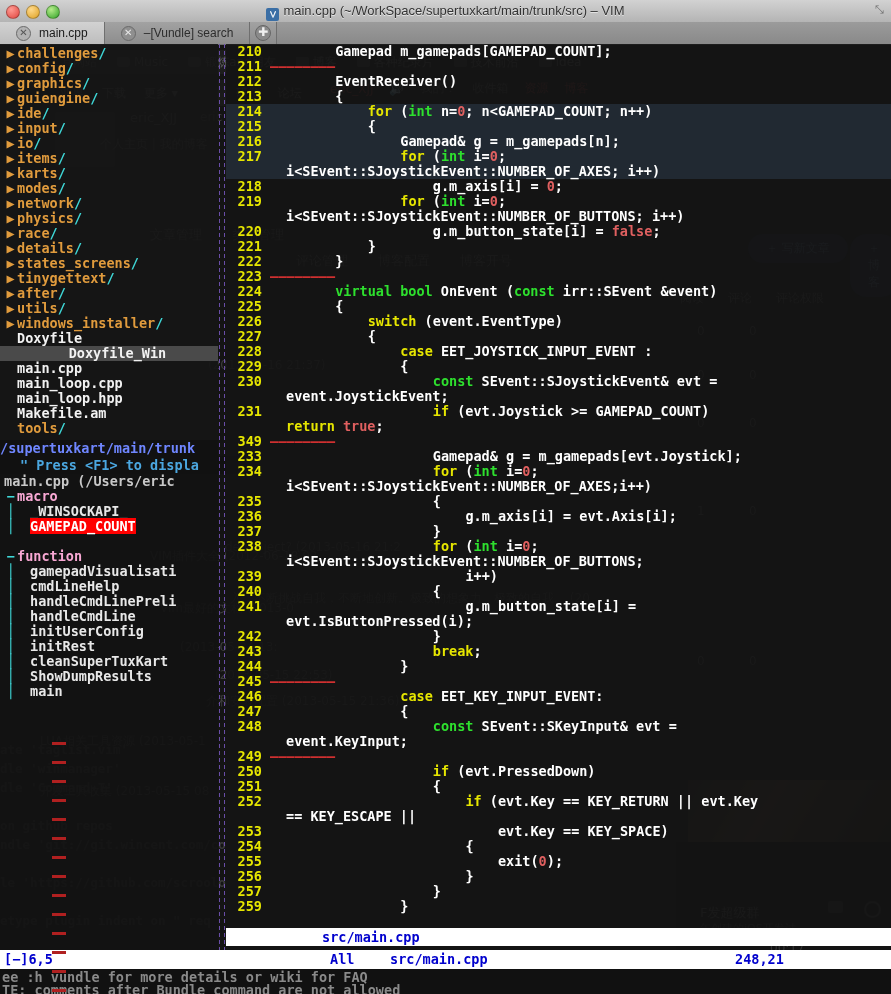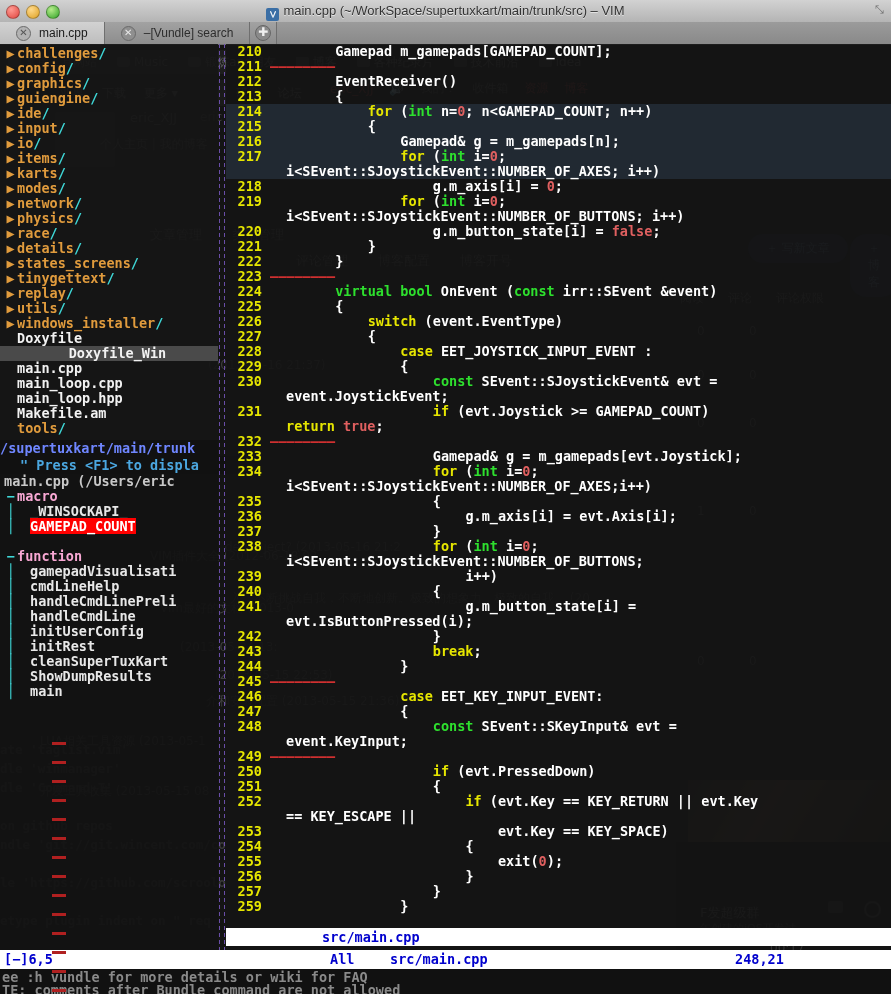--- a/index.html
+++ b/index.html
@@ -320,21 +320,21 @@
         <div class="nt-row"><span class="nt-arrow">▶</span><span class="nt-dir">io</span><span class="nt-slash">/</span></div>
         <div class="nt-row"><span class="nt-arrow">▶</span><span class="nt-dir">items</span><span class="nt-slash">/</span></div>
         <div class="nt-row"><span class="nt-arrow">▶</span><span class="nt-dir">karts</span><span class="nt-slash">/</span></div>
         <div class="nt-row"><span class="nt-arrow">▶</span><span class="nt-dir">modes</span><span class="nt-slash">/</span></div>
         <div class="nt-row"><span class="nt-arrow">▶</span><span class="nt-dir">network</span><span class="nt-slash">/</span></div>
         <div class="nt-row"><span class="nt-arrow">▶</span><span class="nt-dir">physics</span><span class="nt-slash">/</span></div>
         <div class="nt-row"><span class="nt-arrow">▶</span><span class="nt-dir">race</span><span class="nt-slash">/</span></div>
         <div class="nt-row"><span class="nt-arrow">▶</span><span class="nt-dir">details</span><span class="nt-slash">/</span></div>
         <div class="nt-row"><span class="nt-arrow">▶</span><span class="nt-dir">states_screens</span><span class="nt-slash">/</span></div>
         <div class="nt-row"><span class="nt-arrow">▶</span><span class="nt-dir">tinygettext</span><span class="nt-slash">/</span></div>
-        <div class="nt-row"><span class="nt-arrow">▶</span><span class="nt-dir">replay</span><span class="nt-slash">/</span></div>
+        <div class="nt-row"><span class="nt-arrow">▶</span><span class="nt-dir">after</span><span class="nt-slash">/</span></div>
         <div class="nt-row"><span class="nt-arrow">▶</span><span class="nt-dir">utils</span><span class="nt-slash">/</span></div>
         <div class="nt-row"><span class="nt-arrow">▶</span><span class="nt-dir">windows_installer</span><span class="nt-slash">/</span></div>
         <div class="nt-row"><span class="nt-indent"></span><span class="nt-file">Doxyfile</span></div>
         <div class="nt-row hl"><span class="nt-indent"></span><span class="nt-file">Doxyfile_Win</span></div>
         <div class="nt-row"><span class="nt-indent"></span><span class="nt-file">main.cpp</span></div>
         <div class="nt-row"><span class="nt-indent"></span><span class="nt-file">main_loop.cpp</span></div>
         <div class="nt-row"><span class="nt-indent"></span><span class="nt-file">main_loop.hpp</span></div>
         <div class="nt-row"><span class="nt-indent"></span><span class="nt-file">Makefile.am</span></div>
         <div class="nt-row"><span class="nt-indent"></span><span class="nt-dir">tools</span><span class="nt-slash">/</span></div>
       </div>
@@ -382,21 +382,21 @@
         <div class="cl"><span class="lnum">224</span><span><span class="punct"> </span><span class="punct"> </span><span class="punct"> </span><span class="punct"> </span><span class="punct"> </span><span class="punct"> </span><span class="punct"> </span><span class="punct"> </span><span class="type">virtual</span><span class="punct"> </span><span class="type">bool</span><span class="punct"> </span><span class="id">OnEvent</span><span class="punct"> </span><span class="punct">(</span><span class="type">const</span><span class="punct"> </span><span class="id">irr</span><span class="punct">:</span><span class="punct">:</span><span class="id">SEvent</span><span class="punct"> </span><span class="punct">&amp;</span><span class="id">event</span><span class="punct">)</span></span></div>
         <div class="cl"><span class="lnum">225</span><span><span class="punct"> </span><span class="punct"> </span><span class="punct"> </span><span class="punct"> </span><span class="punct"> </span><span class="punct"> </span><span class="punct"> </span><span class="punct"> </span><span class="punct">{</span></span></div>
         <div class="cl"><span class="lnum">226</span><span><span class="punct"> </span><span class="punct"> </span><span class="punct"> </span><span class="punct"> </span><span class="punct"> </span><span class="punct"> </span><span class="punct"> </span><span class="punct"> </span><span class="punct"> </span><span class="punct"> </span><span class="punct"> </span><span class="punct"> </span><span class="kw">switch</span><span class="punct"> </span><span class="punct">(</span><span class="id">event</span><span class="punct">.</span><span class="id">EventType</span><span class="punct">)</span></span></div>
         <div class="cl"><span class="lnum">227</span><span><span class="punct"> </span><span class="punct"> </span><span class="punct"> </span><span class="punct"> </span><span class="punct"> </span><span class="punct"> </span><span class="punct"> </span><span class="punct"> </span><span class="punct"> </span><span class="punct"> </span><span class="punct"> </span><span class="punct"> </span><span class="punct">{</span></span></div>
         <div class="cl"><span class="lnum">228</span><span><span class="punct"> </span><span class="punct"> </span><span class="punct"> </span><span class="punct"> </span><span class="punct"> </span><span class="punct"> </span><span class="punct"> </span><span class="punct"> </span><span class="punct"> </span><span class="punct"> </span><span class="punct"> </span><span class="punct"> </span><span class="punct"> </span><span class="punct"> </span><span class="punct"> </span><span class="punct"> </span><span class="kw">case</span><span class="punct"> </span><span class="id">EET_JOYSTICK_INPUT_EVENT</span><span class="punct"> </span><span class="punct">:</span></span></div>
         <div class="cl"><span class="lnum">229</span><span><span class="punct"> </span><span class="punct"> </span><span class="punct"> </span><span class="punct"> </span><span class="punct"> </span><span class="punct"> </span><span class="punct"> </span><span class="punct"> </span><span class="punct"> </span><span class="punct"> </span><span class="punct"> </span><span class="punct"> </span><span class="punct"> </span><span class="punct"> </span><span class="punct"> </span><span class="punct"> </span><span class="punct">{</span></span></div>
         <div class="cl"><span class="lnum">230</span><span><span class="punct"> </span><span class="punct"> </span><span class="punct"> </span><span class="punct"> </span><span class="punct"> </span><span class="punct"> </span><span class="punct"> </span><span class="punct"> </span><span class="punct"> </span><span class="punct"> </span><span class="punct"> </span><span class="punct"> </span><span class="punct"> </span><span class="punct"> </span><span class="punct"> </span><span class="punct"> </span><span class="punct"> </span><span class="punct"> </span><span class="punct"> </span><span class="punct"> </span><span class="type">const</span><span class="punct"> </span><span class="id">SEvent</span><span class="punct">:</span><span class="punct">:</span><span class="id">SJoystickEvent</span><span class="punct">&amp;</span><span class="punct"> </span><span class="id">evt</span><span class="punct"> </span><span class="punct">=</span></span></div>
         <div class="cl"><span class="lnum-blank"></span><span><span style="display:inline-block;width:24px"></span><span class="id">event</span><span class="punct">.</span><span class="id">JoystickEvent</span><span class="punct">;</span></span></div>
         <div class="cl"><span class="lnum">231</span><span><span class="punct"> </span><span class="punct"> </span><span class="punct"> </span><span class="punct"> </span><span class="punct"> </span><span class="punct"> </span><span class="punct"> </span><span class="punct"> </span><span class="punct"> </span><span class="punct"> </span><span class="punct"> </span><span class="punct"> </span><span class="punct"> </span><span class="punct"> </span><span class="punct"> </span><span class="punct"> </span><span class="punct"> </span><span class="punct"> </span><span class="punct"> </span><span class="punct"> </span><span class="kw">if</span><span class="punct"> </span><span class="punct">(</span><span class="id">evt</span><span class="punct">.</span><span class="id">Joystick</span><span class="punct"> </span><span class="punct">&gt;</span><span class="punct">=</span><span class="punct"> </span><span class="id">GAMEPAD_COUNT</span><span class="punct">)</span></span></div>
         <div class="cl"><span class="lnum-blank"></span><span><span style="display:inline-block;width:24px"></span><span class="kw">return</span><span class="punct"> </span><span class="false-lit">true</span><span class="punct">;</span></span></div>
-        <div class="cl"><span class="lnum">232</span><span><span class="strike">————————</span></span></div>
+        <div class="cl"><span class="lnum">349</span><span><span class="strike">————————</span></span></div>
         <div class="cl"><span class="lnum">233</span><span><span class="punct"> </span><span class="punct"> </span><span class="punct"> </span><span class="punct"> </span><span class="punct"> </span><span class="punct"> </span><span class="punct"> </span><span class="punct"> </span><span class="punct"> </span><span class="punct"> </span><span class="punct"> </span><span class="punct"> </span><span class="punct"> </span><span class="punct"> </span><span class="punct"> </span><span class="punct"> </span><span class="punct"> </span><span class="punct"> </span><span class="punct"> </span><span class="punct"> </span><span class="id">Gamepad</span><span class="punct">&amp;</span><span class="punct"> </span><span class="id">g</span><span class="punct"> </span><span class="punct">=</span><span class="punct"> </span><span class="id">m_gamepads</span><span class="punct">[</span><span class="id">evt</span><span class="punct">.</span><span class="id">Joystick</span><span class="punct">]</span><span class="punct">;</span></span></div>
         <div class="cl"><span class="lnum">234</span><span><span class="punct"> </span><span class="punct"> </span><span class="punct"> </span><span class="punct"> </span><span class="punct"> </span><span class="punct"> </span><span class="punct"> </span><span class="punct"> </span><span class="punct"> </span><span class="punct"> </span><span class="punct"> </span><span class="punct"> </span><span class="punct"> </span><span class="punct"> </span><span class="punct"> </span><span class="punct"> </span><span class="punct"> </span><span class="punct"> </span><span class="punct"> </span><span class="punct"> </span><span class="kw">for</span><span class="punct"> </span><span class="punct">(</span><span class="type">int</span><span class="punct"> </span><span class="id">i</span><span class="punct">=</span><span class="num">0</span><span class="punct">;</span></span></div>
         <div class="cl"><span class="lnum-blank"></span><span><span style="display:inline-block;width:24px"></span><span class="id">i</span><span class="punct">&lt;</span><span class="id">SEvent</span><span class="punct">:</span><span class="punct">:</span><span class="id">SJoystickEvent</span><span class="punct">:</span><span class="punct">:</span><span class="id">NUMBER_OF_AXES</span><span class="punct">;</span><span class="id">i</span><span class="punct">+</span><span class="punct">+</span><span class="punct">)</span></span></div>
         <div class="cl"><span class="lnum">235</span><span><span class="punct"> </span><span class="punct"> </span><span class="punct"> </span><span class="punct"> </span><span class="punct"> </span><span class="punct"> </span><span class="punct"> </span><span class="punct"> </span><span class="punct"> </span><span class="punct"> </span><span class="punct"> </span><span class="punct"> </span><span class="punct"> </span><span class="punct"> </span><span class="punct"> </span><span class="punct"> </span><span class="punct"> </span><span class="punct"> </span><span class="punct"> </span><span class="punct"> </span><span class="punct">{</span></span></div>
         <div class="cl"><span class="lnum">236</span><span><span class="punct"> </span><span class="punct"> </span><span class="punct"> </span><span class="punct"> </span><span class="punct"> </span><span class="punct"> </span><span class="punct"> </span><span class="punct"> </span><span class="punct"> </span><span class="punct"> </span><span class="punct"> </span><span class="punct"> </span><span class="punct"> </span><span class="punct"> </span><span class="punct"> </span><span class="punct"> </span><span class="punct"> </span><span class="punct"> </span><span class="punct"> </span><span class="punct"> </span><span class="punct"> </span><span class="punct"> </span><span class="punct"> </span><span class="punct"> </span><span class="id">g</span><span class="punct">.</span><span class="id">m_axis</span><span class="punct">[</span><span class="id">i</span><span class="punct">]</span><span class="punct"> </span><span class="punct">=</span><span class="punct"> </span><span class="id">evt</span><span class="punct">.</span><span class="id">Axis</span><span class="punct">[</span><span class="id">i</span><span class="punct">]</span><span class="punct">;</span></span></div>
         <div class="cl"><span class="lnum">237</span><span><span class="punct"> </span><span class="punct"> </span><span class="punct"> </span><span class="punct"> </span><span class="punct"> </span><span class="punct"> </span><span class="punct"> </span><span class="punct"> </span><span class="punct"> </span><span class="punct"> </span><span class="punct"> </span><span class="punct"> </span><span class="punct"> </span><span class="punct"> </span><span class="punct"> </span><span class="punct"> </span><span class="punct"> </span><span class="punct"> </span><span class="punct"> </span><span class="punct"> </span><span class="punct">}</span></span></div>
         <div class="cl"><span class="lnum">238</span><span><span class="punct"> </span><span class="punct"> </span><span class="punct"> </span><span class="punct"> </span><span class="punct"> </span><span class="punct"> </span><span class="punct"> </span><span class="punct"> </span><span class="punct"> </span><span class="punct"> </span><span class="punct"> </span><span class="punct"> </span><span class="punct"> </span><span class="punct"> </span><span class="punct"> </span><span class="punct"> </span><span class="punct"> </span><span class="punct"> </span><span class="punct"> </span><span class="punct"> </span><span class="kw">for</span><span class="punct"> </span><span class="punct">(</span><span class="type">int</span><span class="punct"> </span><span class="id">i</span><span class="punct">=</span><span class="num">0</span><span class="punct">;</span></span></div>
         <div class="cl"><span class="lnum-blank"></span><span><span style="display:inline-block;width:24px"></span><span class="id">i</span><span class="punct">&lt;</span><span class="id">SEvent</span><span class="punct">:</span><span class="punct">:</span><span class="id">SJoystickEvent</span><span class="punct">:</span><span class="punct">:</span><span class="id">NUMBER_OF_BUTTONS</span><span class="punct">;</span></span></div>
         <div class="cl"><span class="lnum">239</span><span><span class="punct"> </span><span class="punct"> </span><span class="punct"> </span><span class="punct"> </span><span class="punct"> </span><span class="punct"> </span><span class="punct"> </span><span class="punct"> </span><span class="punct"> </span><span class="punct"> </span><span class="punct"> </span><span class="punct"> </span><span class="punct"> </span><span class="punct"> </span><span class="punct"> </span><span class="punct"> </span><span class="punct"> </span><span class="punct"> </span><span class="punct"> </span><span class="punct"> </span><span class="punct"> </span><span class="punct"> </span><span class="punct"> </span><span class="punct"> </span><span class="id">i</span><span class="punct">+</span><span class="punct">+</span><span class="punct">)</span></span></div>
         <div class="cl"><span class="lnum">240</span><span><span class="punct"> </span><span class="punct"> </span><span class="punct"> </span><span class="punct"> </span><span class="punct"> </span><span class="punct"> </span><span class="punct"> </span><span class="punct"> </span><span class="punct"> </span><span class="punct"> </span><span class="punct"> </span><span class="punct"> </span><span class="punct"> </span><span class="punct"> </span><span class="punct"> </span><span class="punct"> </span><span class="punct"> </span><span class="punct"> </span><span class="punct"> </span><span class="punct"> </span><span class="punct">{</span></span></div>

